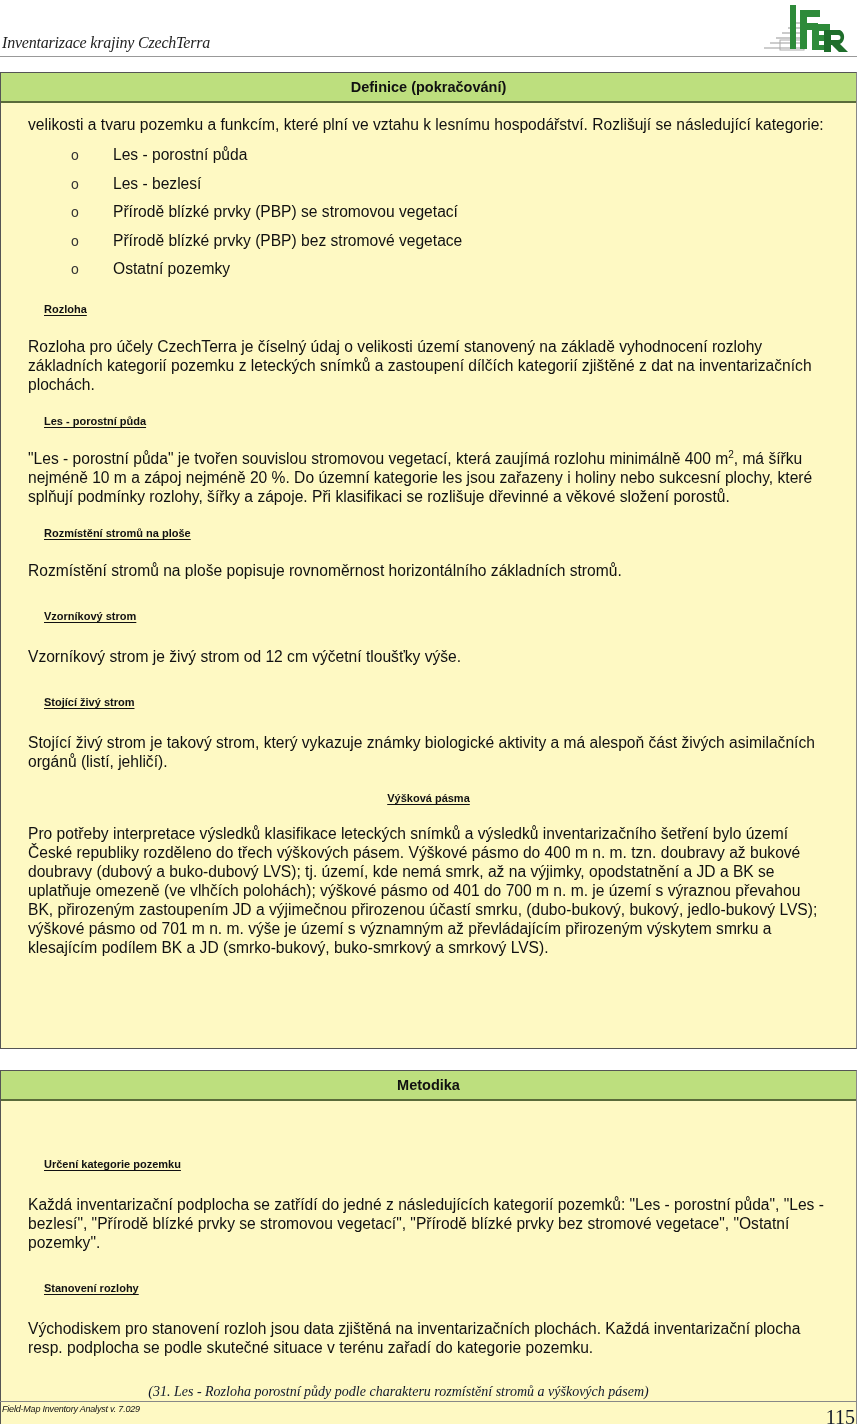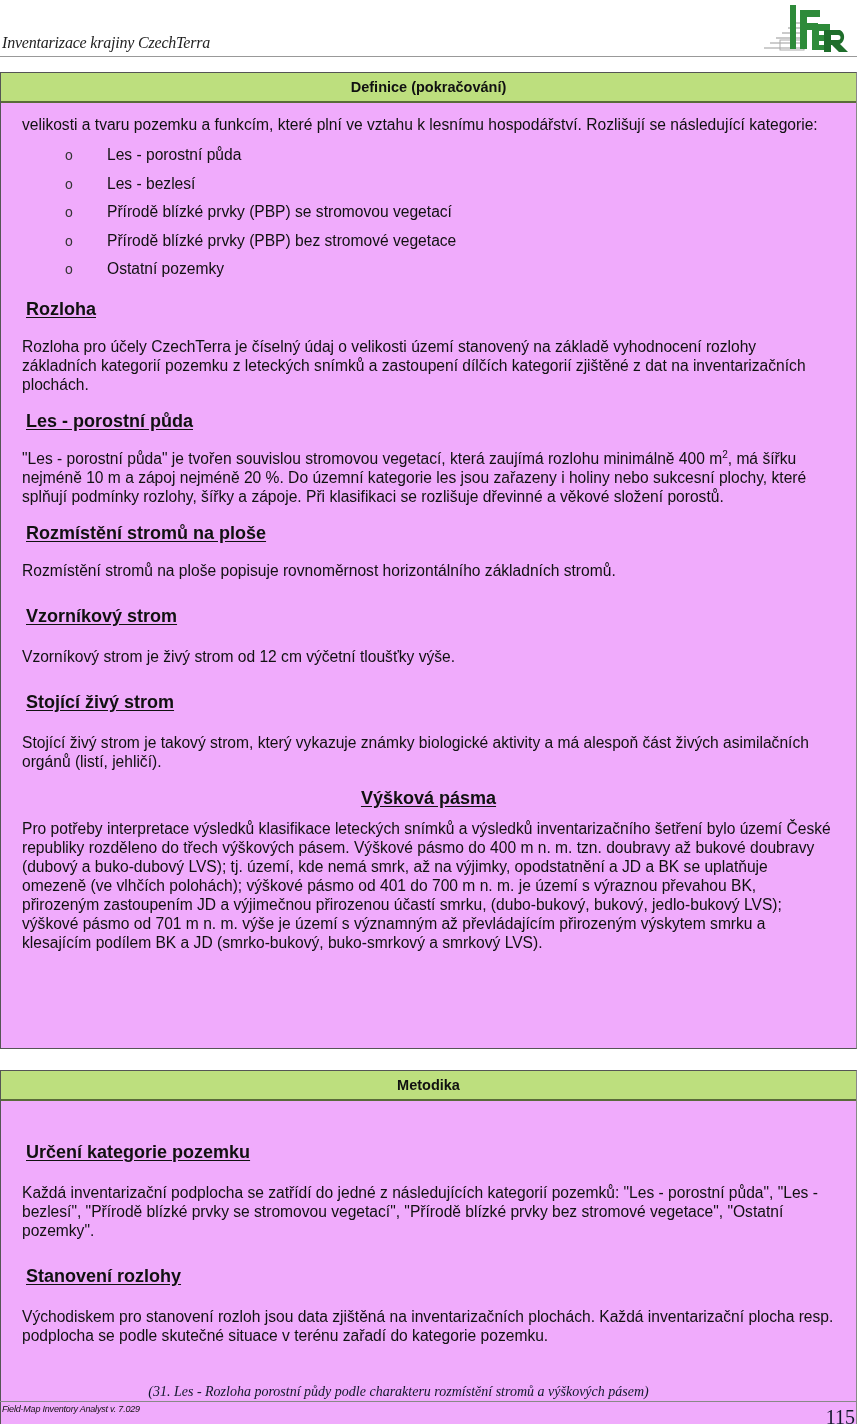--- a/index.html
+++ b/index.html
@@ -11,34 +11,34 @@
       position: absolute; left: 2px; top: 34px;
       font-family: "Liberation Serif", serif; font-style: italic;
       font-size: 16px; color: #222; letter-spacing: -0.2px;
     }
     .header-rule { position: absolute; left: 0; top: 56px; width: 857px; height: 1px; background: #999; }
     .logo { position: absolute; left: 760px; top: 2px; width: 94px; height: 50px; }
 
     .panel {
       position: absolute; left: 0; width: 857px;
       border: 1px solid #555; border-right: 1px solid #888;
-      background: #f0abfc;
+      background: #fef9c3;
     }
     .panel-head {
       height: 30px; background: #bddf7e;
       border-bottom: 2px solid #5a6b3a;
       display: flex; align-items: center; justify-content: center;
       font-weight: bold; font-size: 14.5px; color: #111;
     }
-    .panel-body { padding: 0 21px; font-size: 15.6px; line-height: 19px; }
+    .panel-body { padding: 0 27px; font-size: 15.6px; line-height: 19px; }
 
     p.txt { margin: 0; }
     h3.sec {
-      font-size: 18px; font-weight: bold; text-decoration: underline;
-      text-underline-offset: 2px; margin: 4px;
+      font-size: 11px; font-weight: bold; text-decoration: underline;
+      text-underline-offset: 2px; margin: 16px;
     }
     ul.cats { list-style: none; margin: 0; padding: 0; }
     ul.cats li { display: flex; height: 28.6px; align-items: flex-start; }
     ul.cats .bullet { width: 85px; padding-left: 43px; font-size: 14px; color: #333; line-height: 20px;}
     ul.cats .lbl { line-height: 19px; }
     sup { font-size: 10px; line-height: 0; vertical-align: super; }
 
     .caption {
       position: absolute; left: 0; width: 857px; top: 1384px; text-align: center;
       font-family: "Liberation Serif", serif; font-style: italic; font-size: 14px; color: #0f172a;

